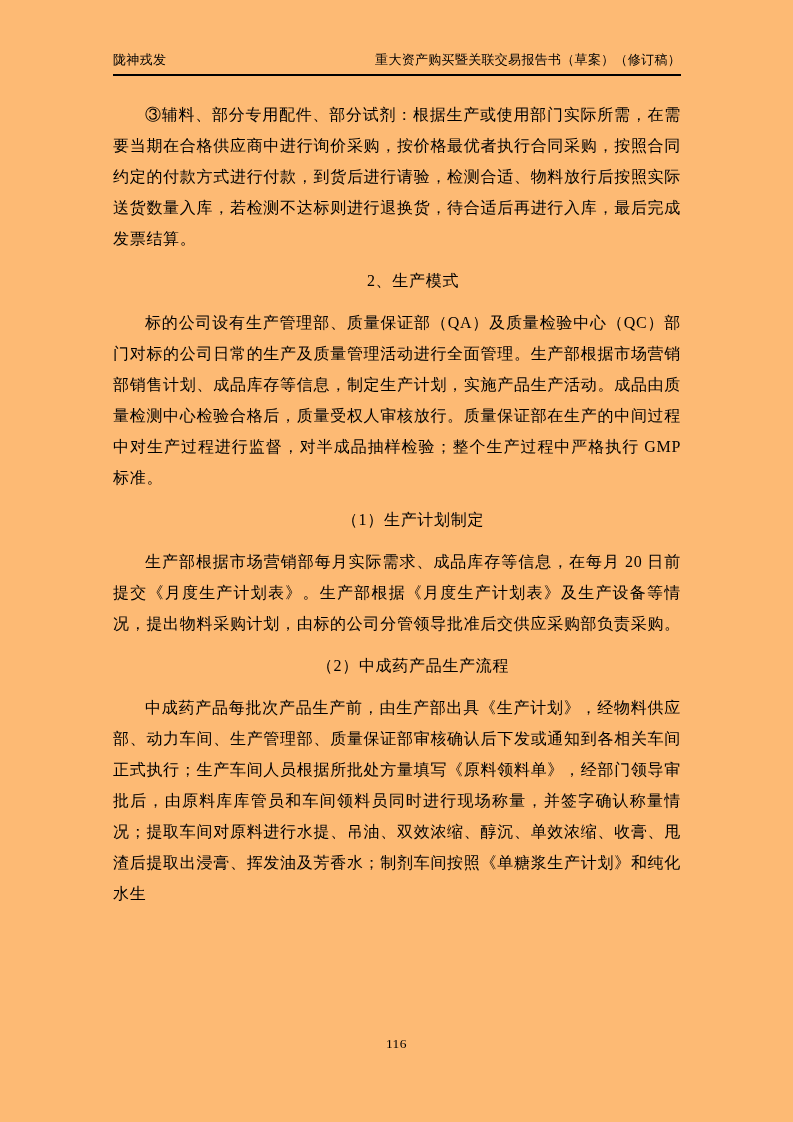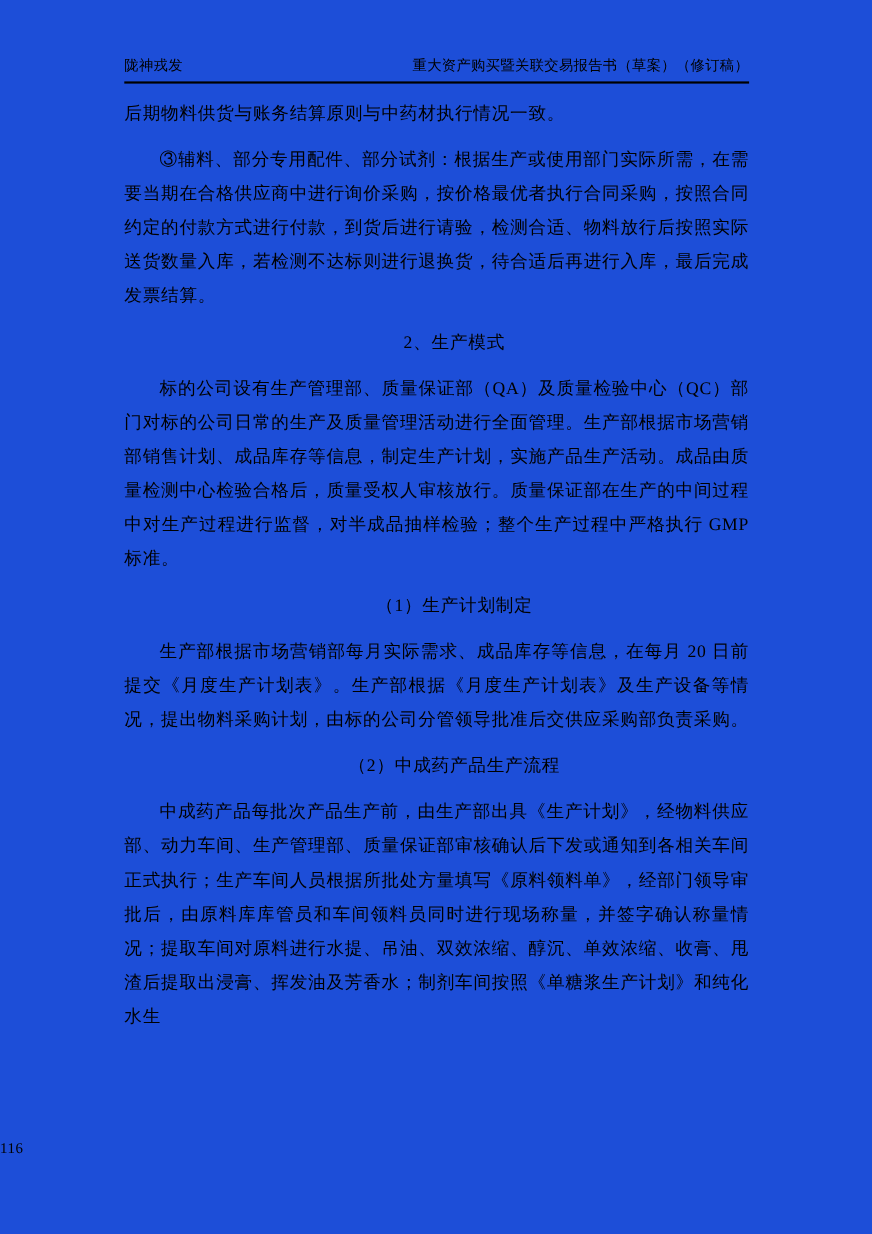--- a/index.html
+++ b/index.html
@@ -11,21 +11,21 @@
     width: 793px;
     height: 1122px;
     position: relative;
     overflow: hidden;
     color: #000000;
     font-family: "Liberation Serif", "DejaVu Serif", serif;
   }
   .page {
     position: absolute;
     inset: 0;
-    background: #1d4ed8;
+    background: #fdba74;
   }
   .doc-header {
     position: absolute;
     left: 113px;
     right: 112px;
     top: 51px;
     display: flex;
     justify-content: space-between;
     align-items: baseline;
     font-size: 13px;
@@ -55,38 +55,37 @@
     text-indent: 0;
   }
   .doc-content p.heading {
     text-align: center;
   }
   .doc-footer {
     position: absolute;
     left: 0;
     right: 0;
     top: 1036px;
-    text-align: left;
+    text-align: center;
     font-size: 13.5px;
     letter-spacing: 0.5px;
     font-family: Liberation Serif, serif;
   }
 </style>
 </head>
 <body>
 
 <div class="page">
 
   <header class="doc-header">
     <span class="hdr-left">陇神戎发</span>
     <span class="hdr-right">重大资产购买暨关联交易报告书（草案）（修订稿）</span>
   </header>
 
   <main class="doc-content">
-    <p class="para continuation">后期物料供货与账务结算原则与中药材执行情况一致。</p>
     <p class="para">③辅料、部分专用配件、部分试剂：根据生产或使用部门实际所需，在需要当期在合格供应商中进行询价采购，按价格最优者执行合同采购，按照合同约定的付款方式进行付款，到货后进行请验，检测合适、物料放行后按照实际送货数量入库，若检测不达标则进行退换货，待合适后再进行入库，最后完成发票结算。</p>
     <p class="para heading">2、生产模式</p>
     <p class="para">标的公司设有生产管理部、质量保证部（QA）及质量检验中心（QC）部门对标的公司日常的生产及质量管理活动进行全面管理。生产部根据市场营销部销售计划、成品库存等信息，制定生产计划，实施产品生产活动。成品由质量检测中心检验合格后，质量受权人审核放行。质量保证部在生产的中间过程中对生产过程进行监督，对半成品抽样检验；整个生产过程中严格执行 GMP 标准。</p>
     <p class="para heading">（1）生产计划制定</p>
     <p class="para">生产部根据市场营销部每月实际需求、成品库存等信息，在每月 20 日前提交《月度生产计划表》。生产部根据《月度生产计划表》及生产设备等情况，提出物料采购计划，由标的公司分管领导批准后交供应采购部负责采购。</p>
     <p class="para heading">（2）中成药产品生产流程</p>
     <p class="para">中成药产品每批次产品生产前，由生产部出具《生产计划》，经物料供应部、动力车间、生产管理部、质量保证部审核确认后下发或通知到各相关车间正式执行；生产车间人员根据所批处方量填写《原料领料单》，经部门领导审批后，由原料库库管员和车间领料员同时进行现场称量，并签字确认称量情况；提取车间对原料进行水提、吊油、双效浓缩、醇沉、单效浓缩、收膏、甩渣后提取出浸膏、挥发油及芳香水；制剂车间按照《单糖浆生产计划》和纯化水生</p>
   </main>
 
   <footer class="doc-footer">

